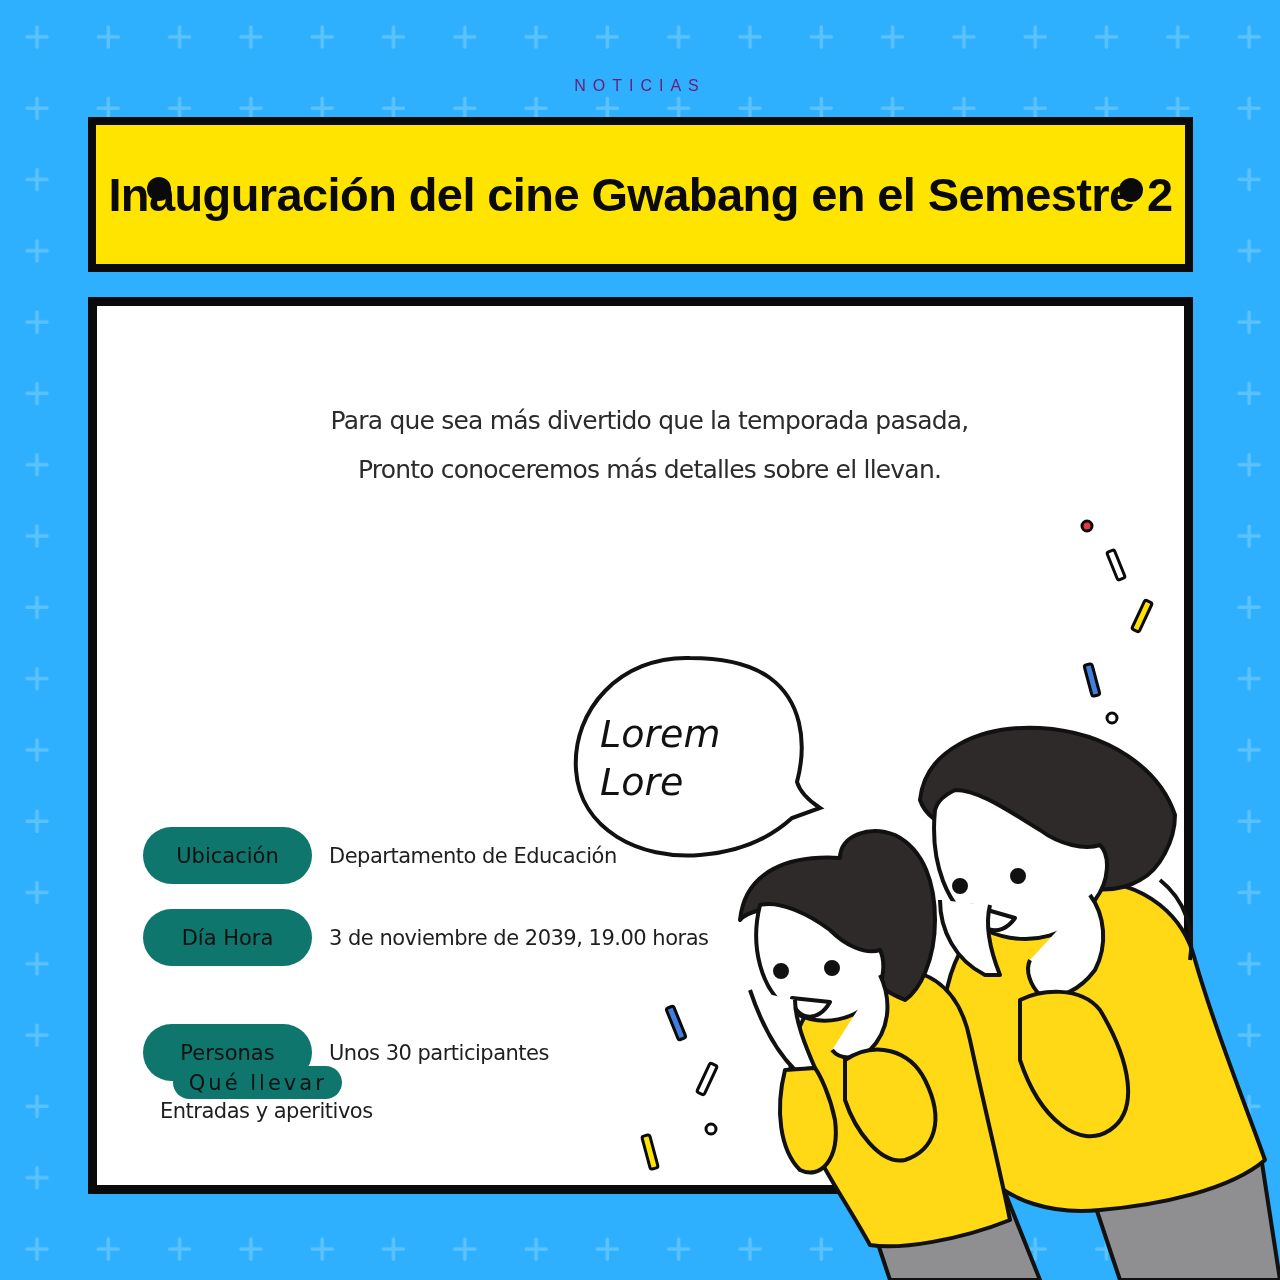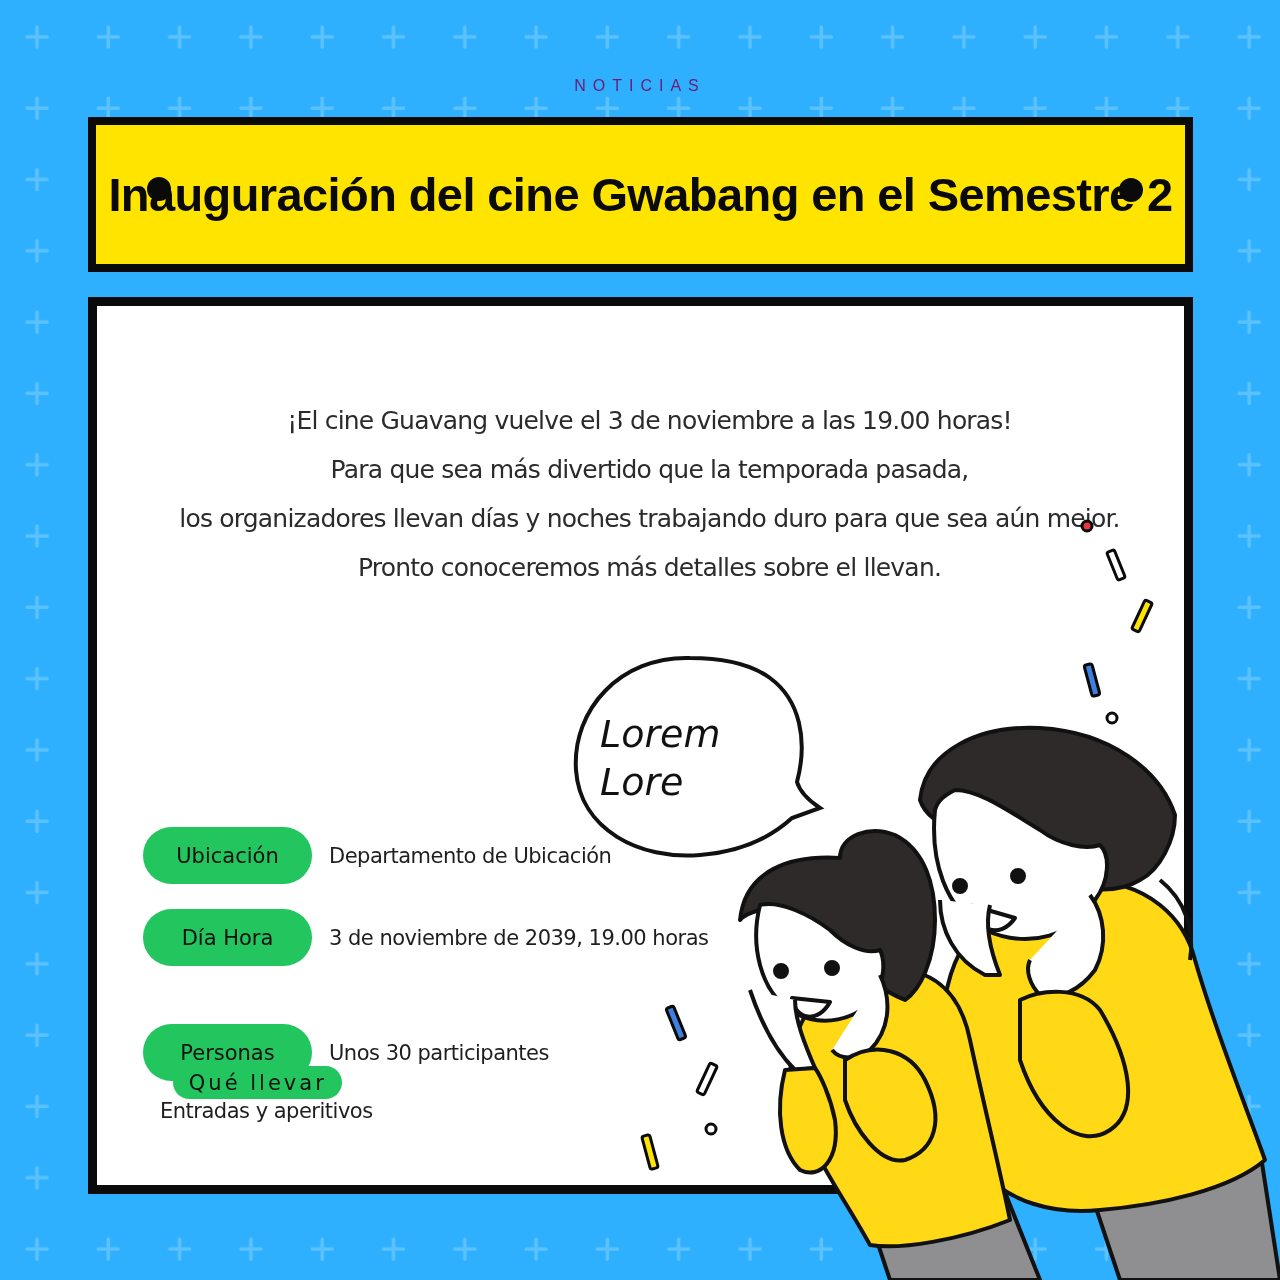--- a/index.html
+++ b/index.html
@@ -33,21 +33,21 @@
     box-sizing: border-box; border: 9px solid #0a0a0a; background: #ffffff;
   }
   .body-text {
     position: absolute; left: 0; width: 1105px; top: 390px;
     text-align: center; color: #2b2b2b; font-size: 25px; line-height: 49px;
     font-family: "DejaVu Sans", sans-serif; letter-spacing: -0.8px;
   }
   .body-text div { white-space: nowrap; }
   .info-row { position: absolute; left: 143px; height: 57px; display: flex; align-items: center; }
   .pill {
-    width: 169px; height: 57px; border-radius: 29px; background: #22c55e;
+    width: 169px; height: 57px; border-radius: 29px; background: #0f766e;
     display: flex; align-items: center; justify-content: center;
     font-size: 21px; color: #111111; font-family: "DejaVu Sans", sans-serif;
   }
   .pill.spaced { letter-spacing: 3px; }
   .info-value {
     margin-left: 17px; font-size: 21px; color: #1e1e1e; white-space: nowrap;
     font-family: "DejaVu Sans", sans-serif; letter-spacing: -0.5px;
   }
   .illus { position: absolute; left: 0; top: 0; width: 1280px; height: 1280px; pointer-events: none; }
   .bubble-text {
@@ -71,30 +71,28 @@
 <div class="kicker">NOTICIAS</div>
 
 <div class="title-box">
   <div class="title">Inauguración del cine Gwabang en el Semestre 2</div>
 </div>
 <div class="pin" style="left:147px; top:177px;"></div>
 <div class="pin" style="left:1119px; top:178px;"></div>
 
 <div class="content-box">
   <div class="body-text" style="top:90px;">
-    <div>¡El cine Guavang vuelve el 3 de noviembre a las 19.00 horas!</div>
     <div>Para que sea más divertido que la temporada pasada,</div>
-    <div>los organizadores llevan días y noches trabajando duro para que sea aún mejor.</div>
     <div>Pronto conoceremos más detalles sobre el llevan.</div>
   </div>
 </div>
 
 <div class="info-row" style="top:827px;">
   <div class="pill">Ubicación</div>
-  <div class="info-value">Departamento de Ubicación</div>
+  <div class="info-value">Departamento de Educación</div>
 </div>
 <div class="info-row" style="top:909px;text-align:right;">
   <div class="pill">Día Hora</div>
   <div class="info-value">3 de noviembre de 2039, 19.00 horas</div>
 </div>
 <div class="info-row" style="top:1024px;">
   <div class="pill">Personas</div>
   <div class="info-value">Unos 30 participantes</div>
 </div>
 <div class="info-row" style="top:1066px;flex-direction:column;">

